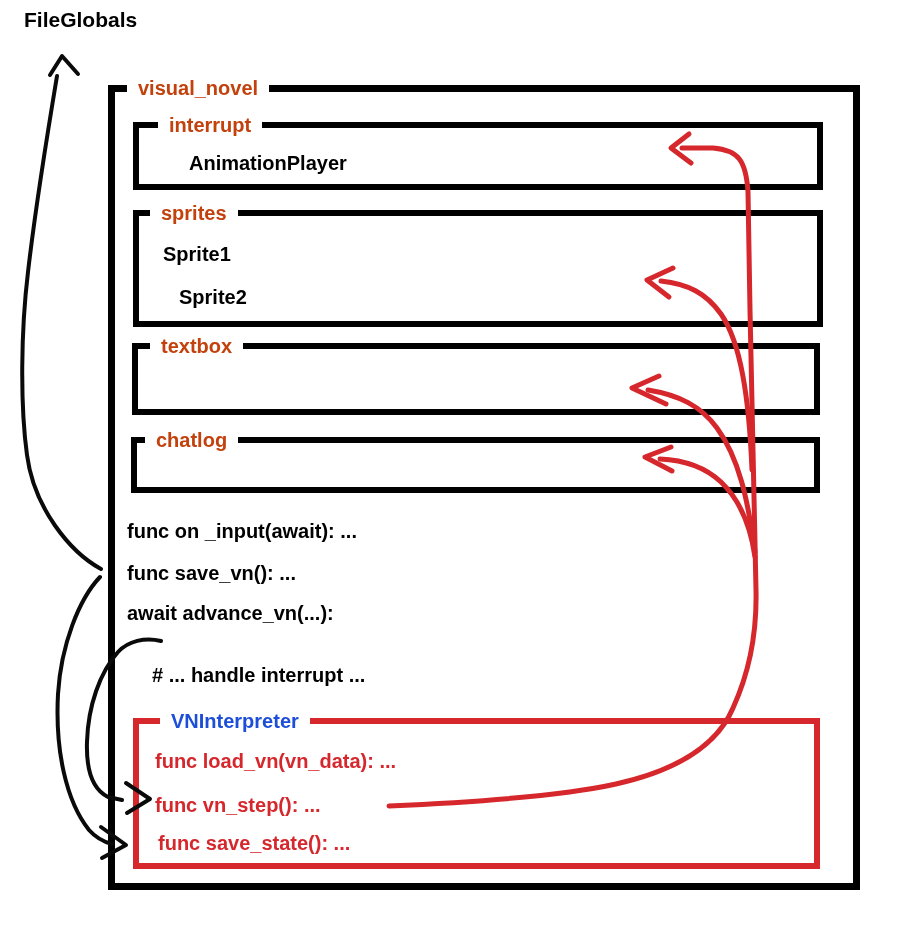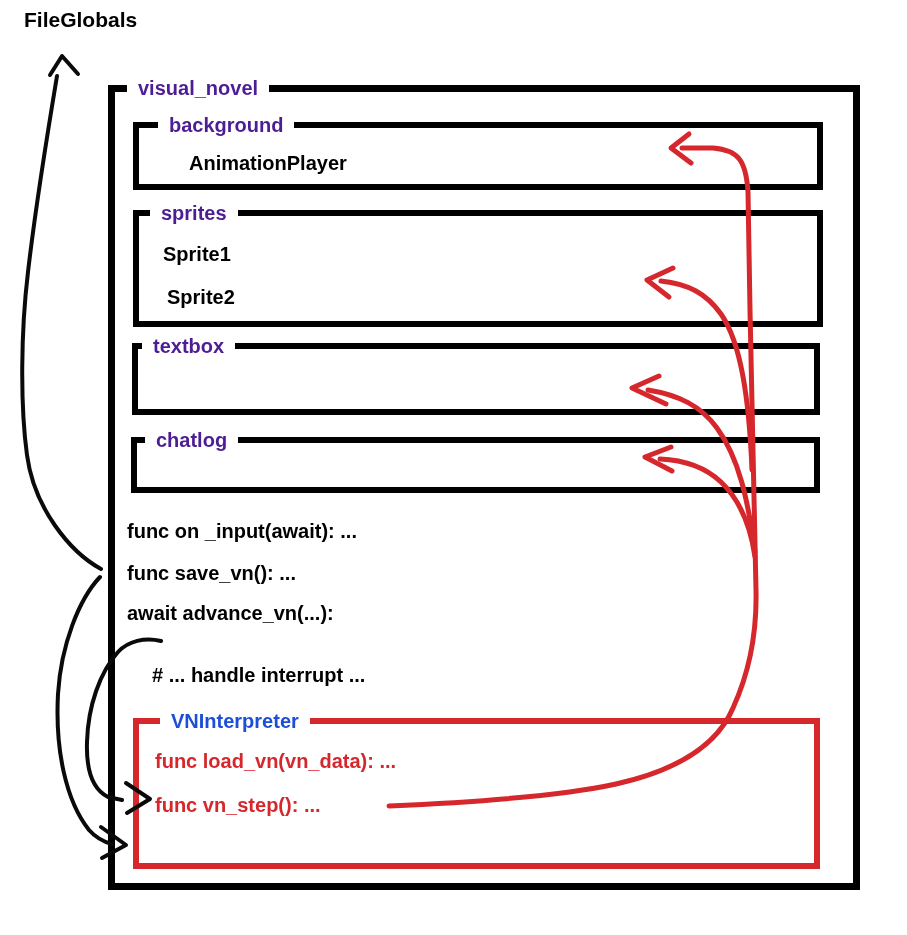--- a/index.html
+++ b/index.html
@@ -25,21 +25,21 @@
     border:6px solid #000000;
     background:transparent;
   }
   .box.outer{border-width:7px;}
   .box.redbox{border-color:#d5272c;}
   .box-label{
     position:absolute;
     font-weight:bold;
     font-size:20px;
     line-height:24px;
-    color:#4c1d95;
+    color:#c2410c;
     background:#ffffff;
     padding:0 11px;
     white-space:nowrap;
     z-index:3;
   }
   .box-label.red{color:#1d4ed8;}
   svg.arrows{
     position:absolute;
     left:0;top:0;
     z-index:5;
@@ -53,43 +53,44 @@
 <body>
 
 <div class="canvas">
 
   <div class="txt big" style="left:24px;top:8px">FileGlobals</div>
 
   <div class="box outer" style="left:108px;top:85px;width:752px;height:805px;box-sizing:border-box;"></div>
   <span class="box-label" style="left:127px;top:76px">visual_novel</span>
 
   <div class="box" style="left:133px;top:122px;width:690px;height:68px;box-sizing:border-box;"></div>
-  <span class="box-label" style="left:158px;top:113px">background</span>
+  <span class="box-label" style="left:158px;top:113px">interrupt</span>
   <div class="txt" style="left:189px;top:151px">AnimationPlayer</div>
 
   <div class="box" style="left:133px;top:210px;width:690px;height:117px;box-sizing:border-box;"></div>
   <span class="box-label" style="left:150px;top:201px">sprites</span>
   <div class="txt" style="left:163px;top:242px">Sprite1</div>
-  <div class="txt" style="left:167px;top:285px">Sprite2</div>
+  <div class="txt" style="left:179px;top:285px">Sprite2</div>
 
   <div class="box" style="left:132px;top:343px;width:688px;height:72px;box-sizing:border-box;"></div>
-  <span class="box-label" style="left:142px;top:334px">textbox</span>
+  <span class="box-label" style="left:150px;top:334px">textbox</span>
 
   <div class="box" style="left:131px;top:437px;width:689px;height:56px;box-sizing:border-box;"></div>
   <span class="box-label" style="left:145px;top:428px">chatlog</span>
 
   <div class="txt" style="left:127px;top:519px">func on _input(await): ...</div>
   <div class="txt" style="left:127px;top:561px">func save_vn(): ...</div>
   <div class="txt" style="left:127px;top:601px">await advance_vn(...):</div>
   <div class="txt" style="left:152px;top:663px"># ... handle interrupt ...</div>
 
   <div class="box redbox" style="left:133px;top:718px;width:687px;height:151px;box-sizing:border-box;"></div>
   <span class="box-label red" style="left:160px;top:709px">VNInterpreter</span>
   <div class="txt red" style="left:155px;top:749px">func load_vn(vn_data): ...</div>
   <div class="txt red" style="left:155px;top:793px">func vn_step(): ...</div>
+  <div class="txt red" style="left:158px;top:831px">func save_state(): ...</div>
 
   <svg class="arrows" width="907" height="935" viewBox="0 0 907 935">
 
     <path class="redln" d="M 389 806 C 480 802 562 796 616 784 C 674 771 716 748 733 708 C 750 671 757 634 756 590 L 750 310 L 748 192 C 746 160 738 150 713 148 L 682 148"></path>
     <path class="redln" d="M 689 134 L 671 148 L 691 163"></path>
 
     <path class="redln" d="M 752 470 C 749 398 741 343 721 314 C 706 293 688 284 661 281"></path>
     <path class="redln" d="M 673 268 L 647 280 L 669 297"></path>
 
     <path class="redln" d="M 755 552 C 748 500 739 458 717 428 C 701 406 679 395 648 390"></path>

